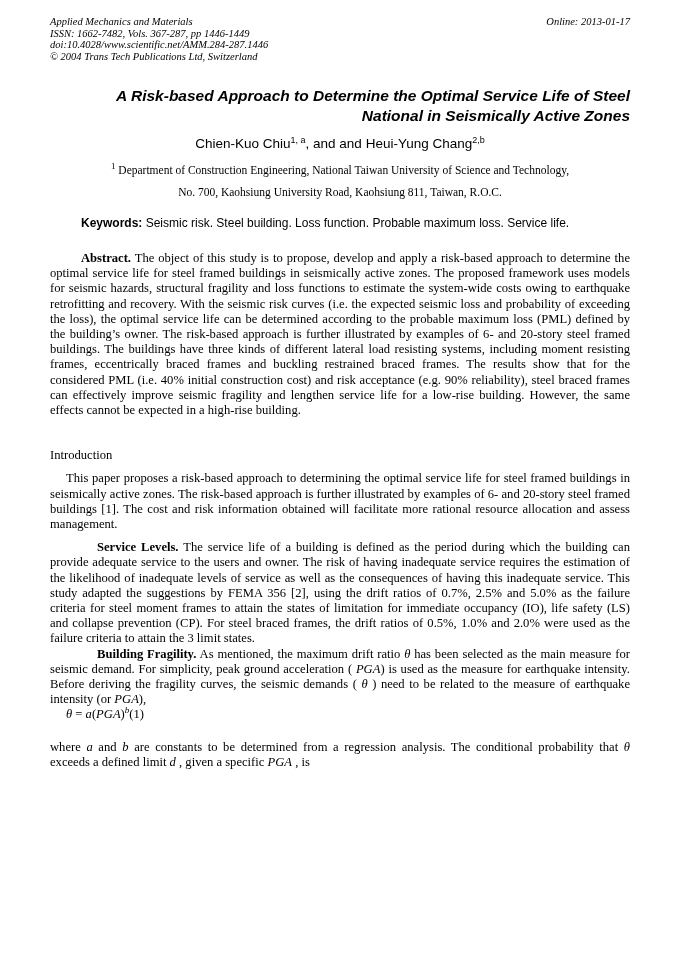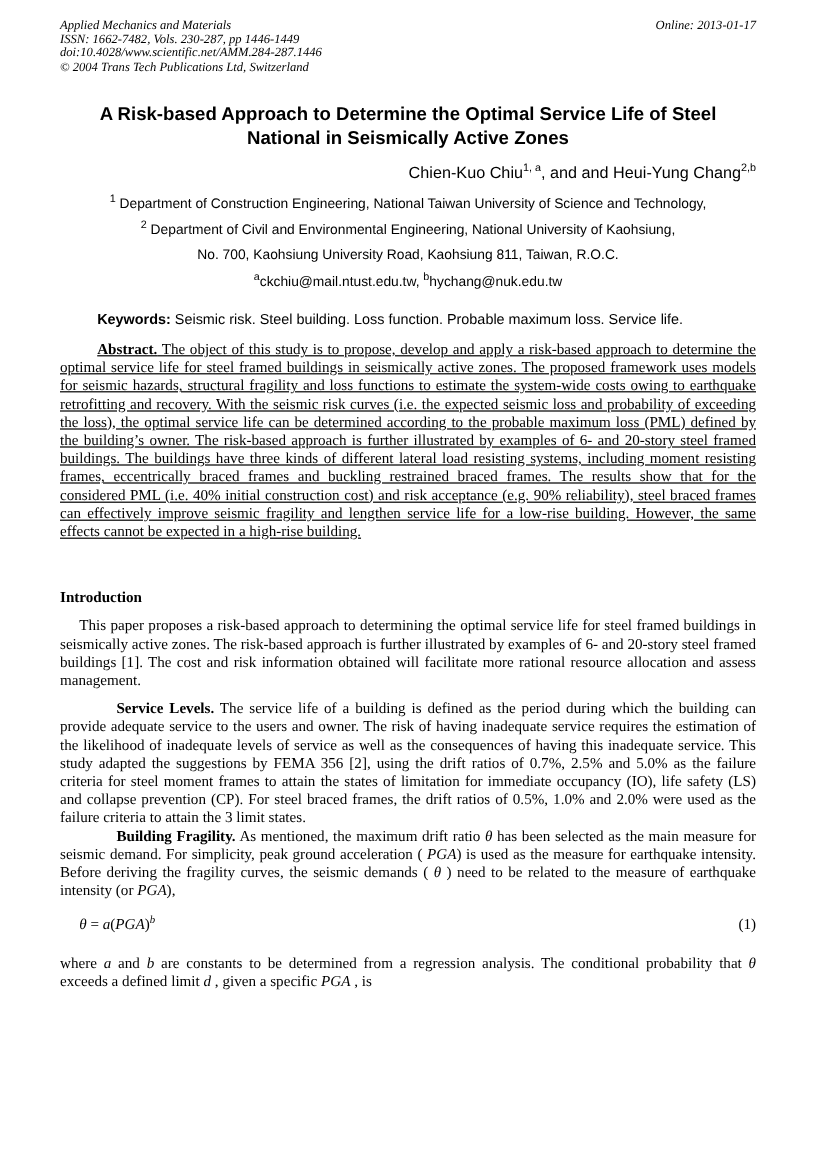--- a/index.html
+++ b/index.html
@@ -7,68 +7,66 @@
   .page {
     position:relative; width:678px; height:959px; overflow:hidden;
     background:#ffffff; color:#000000;
     padding:16px 48px 0 50px;
     font-family:"Liberation Serif", serif;
   }
   .jheader { display:flex; justify-content:space-between; align-items:flex-start;
              font-style:italic; font-size:10.5px; line-height:11.5px; }
   .jheader .hl { white-space:nowrap; }
   .title { font-family:"Liberation Sans", sans-serif; font-weight:bold;
-           font-size:15.5px; line-height:20px; text-align:center; margin-top:24px; }
+           font-size:15.5px; line-height:20px; text-align:right; margin-top:24px;font-style:italic; }
   .title .tline { display:block; }
-  .authors { text-align:right; font-family:"Liberation Sans", sans-serif;
+  .authors { text-align:center; font-family:"Liberation Sans", sans-serif;
              font-size:13.5px; line-height:18px; margin-top:9px; }
   sup { vertical-align:super; line-height:0; font-size:9px; }
   .affil { text-align:center; font-family:"Liberation Sans", sans-serif;
            font-size:11.5px; line-height:21.5px; margin-top:7px; }
-  .affil .aline { display:block; }
+  .affil .aline { display:block;font-family:Liberation Serif, serif; }
   .kw { font-family:"Liberation Sans", sans-serif; font-size:12px; line-height:15px; margin-top:13px; }
   .bold { font-weight:bold;padding-left:31px; }
   .para { font-size:12.6px; line-height:15.2px; text-align:justify; }
-  .abstract { margin-top:10px;text-decoration:underline; }
-  .shead { font-weight:bold; font-size:12.6px; line-height:15.2px; margin-top:40px; }
+  .abstract { margin-top:20px; }
+  .shead { font-weight:normal; font-size:12.6px; line-height:15.2px; margin-top:30px; }
   .pgap { margin-top:8px; }
   .indent { text-indent:16px; }
   .var { font-style:italic; }
-  .eqrow { display:flex; justify-content:space-between; align-items:flex-start;
-           margin-top:13px; font-size:12.6px; line-height:15.2px; }
+  .eqrow { display:flex; justify-content:flex-start; align-items:flex-start;
+           font-size:12.6px; line-height:15.2px; }
   .eqrow .math { padding-left:16px; }
   .eqrow .exp { font-style:italic; }
 </style>
 </head>
 <body>
 
 <div class="page">
 
   <div class="jheader">
     <div class="hleft">
       <div class="hl">Applied Mechanics and Materials</div>
-      <div class="hl">ISSN: 1662-7482, Vols. 230-287, pp 1446-1449</div>
+      <div class="hl">ISSN: 1662-7482, Vols. 367-287, pp 1446-1449</div>
       <div class="hl">doi:10.4028/www.scientific.net/AMM.284-287.1446</div>
       <div class="hl">© 2004 Trans Tech Publications Ltd, Switzerland</div>
     </div>
     <div class="hl">Online: 2013-01-17</div>
   </div>
 
   <h1 class="title">
       <span class="tline">A Risk-based Approach to Determine the Optimal Service Life of Steel</span>
       <span class="tline">National in Seismically Active Zones</span>
     </h1>
 
   <div class="authors"><span>Chien-Kuo Chiu</span><sup>1, a</sup><span>, and and </span><span>Heui-Yung Chang</span><sup>2,b</sup></div>
 
   <div class="affil">
     <span class="aline"><sup>1</sup><span> Department of Construction Engineering, National Taiwan University of Science and Technology,</span></span>
-    <span class="aline"><sup>2</sup><span> Department of Civil and Environmental Engineering, National University of Kaohsiung,</span></span>
     <span class="aline">No. 700, Kaohsiung University Road, Kaohsiung 811, Taiwan, R.O.C.</span>
-    <span class="aline"><sup>a</sup><span>ckchiu@mail.ntust.edu.tw, </span><sup>b</sup><span>hychang@nuk.edu.tw</span></span>
   </div>
 
   <div class="kw"><span class="bold">Keywords:</span><span> Seismic risk. Steel building. Loss function. Probable maximum loss. Service life.</span></div>
 
   <p class="para abstract"><span class="bold">Abstract.</span><span> The object of this study is to propose, develop and apply a risk-based approach to determine the optimal service life for steel framed buildings in seismically active zones. The proposed framework uses models for seismic hazards, structural fragility and loss functions to estimate the system-wide costs owing to earthquake retrofitting and recovery. With the seismic risk curves (i.e. the expected seismic loss and probability of exceeding the loss), the optimal service life can be determined according to the probable maximum loss (PML) defined by the building’s owner. The risk-based approach is further illustrated by examples of 6- and 20-story steel framed buildings. The buildings have three kinds of different lateral load resisting systems, including moment resisting frames, eccentrically braced frames and buckling restrained braced frames. The results show that for the considered PML (i.e. 40% initial construction cost) and risk acceptance (e.g. 90% reliability), steel braced frames can effectively improve seismic fragility and lengthen service life for a low-rise building. However, the same effects cannot be expected in a high-rise building.</span></p>
 
   <div class="shead">Introduction</div>
 
   <p class="para pgap indent">This paper proposes a risk-based approach to determining the optimal service life for steel framed buildings in seismically active zones. The risk-based approach is further illustrated by examples of 6- and 20-story steel framed buildings [1]. The cost and risk information obtained will facilitate more rational resource allocation and assess management.</p>
 

